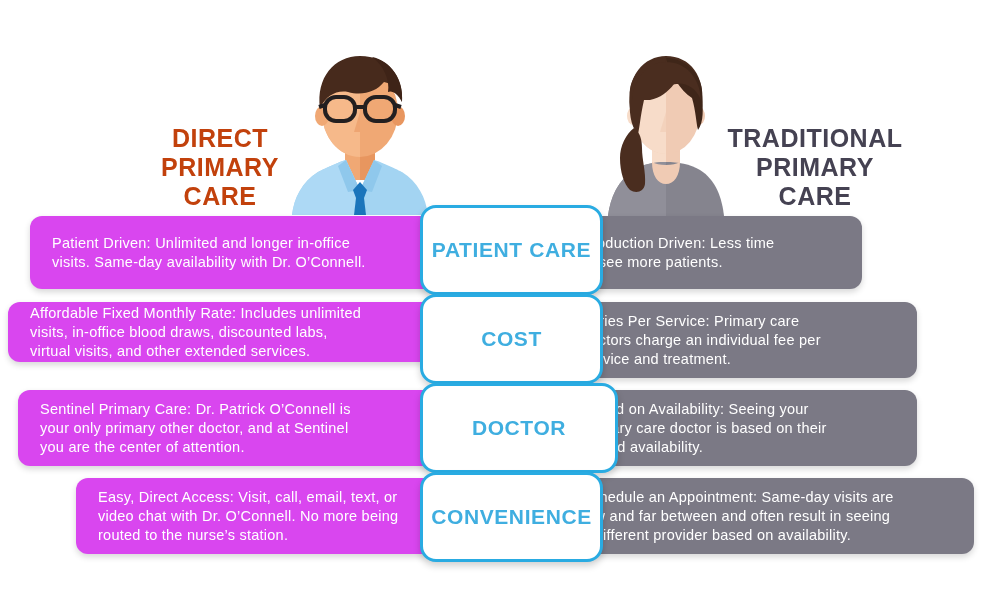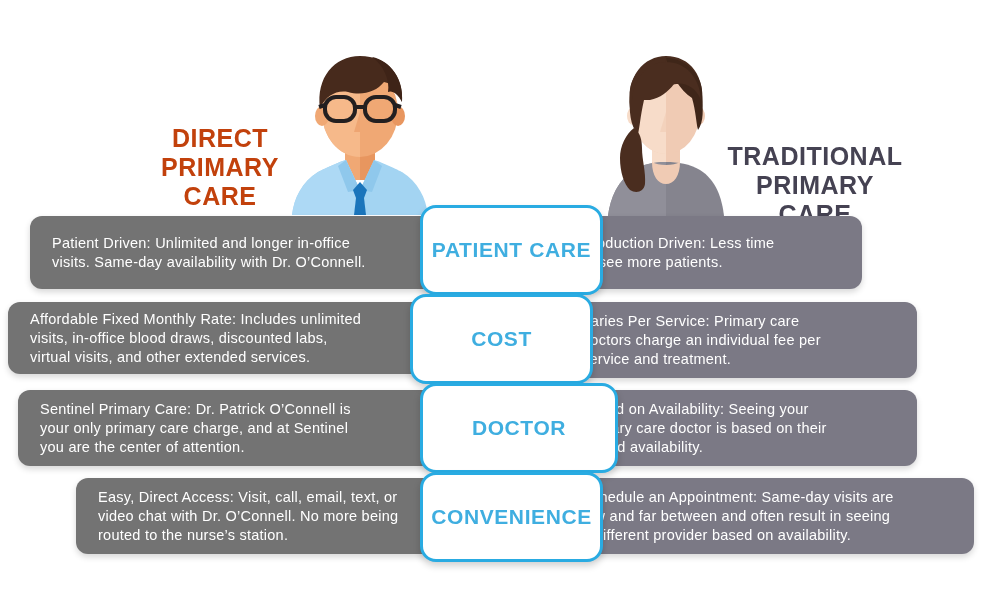--- a/index.html
+++ b/index.html
@@ -35,21 +35,20 @@
     left: 120px;
     top: 124px;
     width: 200px;
     color: #c2410c;
   }
   #heading-right {
     left: 700px;
     top: 124px;
     width: 230px;
     color: #454252;
-    margin-top: 18px;
   }
 
   
   .avatar {
     position: absolute;
   }
 
   
   .row {
     position: absolute;
@@ -59,21 +58,21 @@
 
   .box {
     position: absolute;
     box-sizing: border-box;
     display: flex;
     align-items: center;
     box-shadow: 0 3px 6px rgba(0,0,0,0.16);
   }
 
   .box-left {
-    background: #737373;
+    background: #d946ef;
     border-radius: 12px;
     color: #ffffff;
     justify-content: flex-start;
   }
   .box-right {
     background: #7B7985;
     border-radius: 12px;
     color: #ffffff;
     justify-content: flex-start;
   }
@@ -199,39 +198,39 @@
     <div class="box box-right" style="left:562px; top:216px; width:300px; height:73px;">
       <div class="box-text">Production Driven: Less time
 to see more patients.</div>
     </div>
     <div class="box-center" style="left:420px; top:205px; width:183px; height:90px;">
       <span>PATIENT CARE</span>
     </div>
   </div>
 
   <div class="row" style="top:0;">
-    <div class="box box-left" style="left:8px; top:302px; width:482px; height:72px;">
+    <div class="box box-left" style="left:8px; top:302px; width:482px; height:60px;">
       <div class="box-text">Affordable Fixed Monthly Rate: Includes unlimited
 visits, in-office blood draws, discounted labs,
 virtual visits, and other extended services.</div>
     </div>
     <div class="box box-right" style="left:562px; top:302px; width:355px; height:76px;">
       <div class="box-text">Varies Per Service: Primary care
 doctors charge an individual fee per
 service and treatment.</div>
     </div>
-    <div class="box-center" style="left:410px; top:294px; width:183px; height:90px;">
+    <div class="box-center" style="left:420px; top:294px; width:183px; height:90px;">
       <span>COST</span>
     </div>
   </div>
 
   <div class="row" style="top:0;">
     <div class="box box-left" style="left:18px; top:390px; width:472px; height:76px;">
       <div class="box-text">Sentinel Primary Care: Dr. Patrick O’Connell is
-your only primary care charge, and at Sentinel
+your only primary other doctor, and at Sentinel
 you are the center of attention.</div>
     </div>
     <div class="box box-right" style="left:562px; top:390px; width:355px; height:76px;">
       <div class="box-text">Based on Availability: Seeing your
 primary care doctor is based on their
 limited availability.</div>
     </div>
     <div class="box-center" style="left:420px; top:383px; width:198px; height:90px;">
       <span>DOCTOR</span>
     </div>

